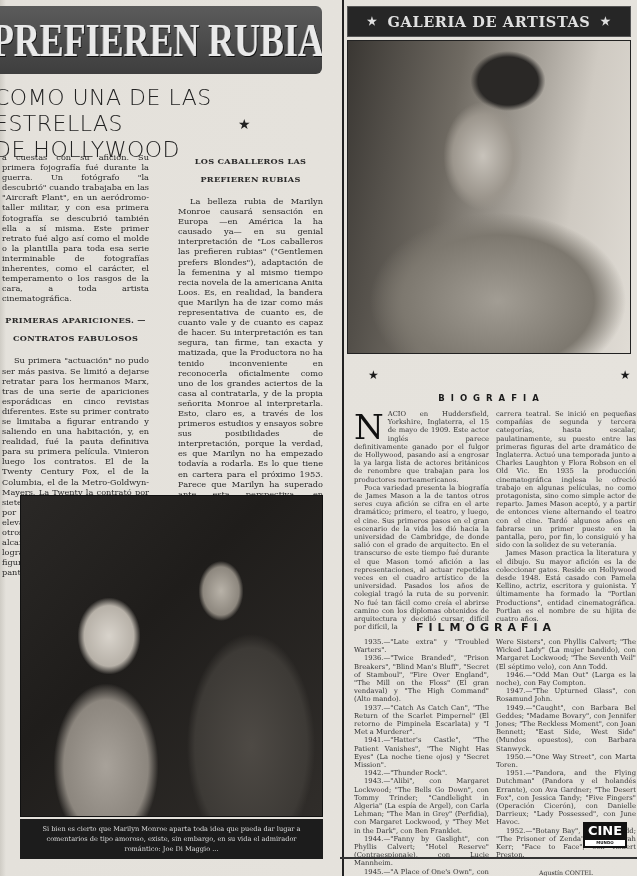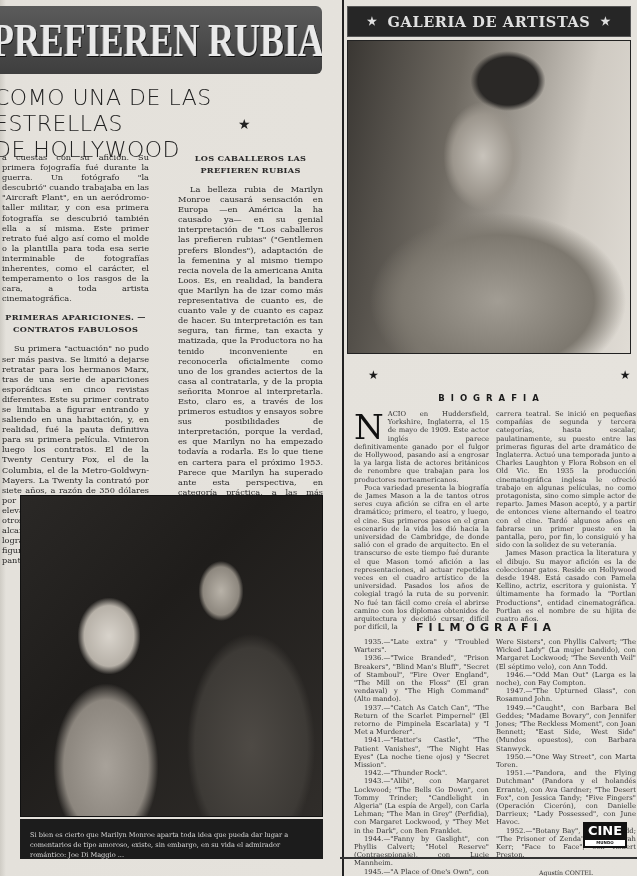--- a/index.html
+++ b/index.html
@@ -38,41 +38,41 @@
     font-family: "DejaVu Sans", sans-serif;
     font-size: 22px; line-height: 26px; letter-spacing: 0.5px;
     color: #222;
     font-weight: 300;
   }
   .subtitle .star { position: absolute; left: 244px; top: 26px; font-size: 14px; }
 
   .col { position: absolute; font-size: 8.2px; line-height: 10.1px; text-align: justify; color: #2a2a2a; }
   .col p { text-indent: 12px; }
   .col p.noindent { text-indent: 0; }
-  .col h4 { font-size: 8.2px; text-align: center; font-weight: bold; letter-spacing: 0.3px; margin: 8px 0 8px; line-height: 12px; }
+  .col h4 { font-size: 8.2px; text-align: center; font-weight: bold; letter-spacing: 0.3px; margin: 8px 0 8px; line-height: 18px; }
   .col1 { left: 2px; top: 152px; width: 147px; }
   .col2 { left: 178px; top: 152px; width: 145px; }
   .signature { text-align: right; font-weight: bold; font-size: 8.2px; margin-top: 8px; }
   .signature .surname { letter-spacing: 0.5px; }
 
   .photo-left {
     position: absolute; left: 20px; top: 495px; width: 303px; height: 322px;
     background:
       radial-gradient(ellipse 45px 55px at 88px 140px, #d8d3cb 0%, #b7b1a8 55%, transparent 70%),
       radial-gradient(ellipse 30px 40px at 200px 95px, #b8b2a8 0%, #8d877e 60%, transparent 75%),
       radial-gradient(ellipse 70px 110px at 85px 270px, #a8a29a 0%, #8c867e 60%, transparent 75%),
       radial-gradient(ellipse 80px 140px at 230px 250px, #4e4a45 0%, #3d3a36 70%, transparent 80%),
       linear-gradient(135deg,#2a2826 0%, #1f1d1b 40%, #302d2a 100%);
     border: 1px solid #111;
   }
   .caption {
     position: absolute; left: 20px; top: 819px; width: 303px; height: 40px;
     background: #1c1c1c; color: #dcdcdc;
-    font-size: 6.6px; line-height: 10px; 
-    padding: 11px 10px;
+    font-size: 6.6px; line-height: 10px; text-align: center;
+    padding: 5px 10px;
   }
 
   
   .right { position: absolute; left: 342px; top: 0; width: 295px; height: 876px; border-left: 2px solid #222; }
   .gallery-header {
     position: absolute; left: 3px; top: 6px; width: 284px; height: 31px;
     background: #262626; border: 1px solid #555;
     display: flex; align-items: center; justify-content: center; gap: 10px;
     color: #e0e0e0;
     font-family: "DejaVu Serif", serif; font-weight: bold; font-size: 14.5px; letter-spacing: 0.6px;

